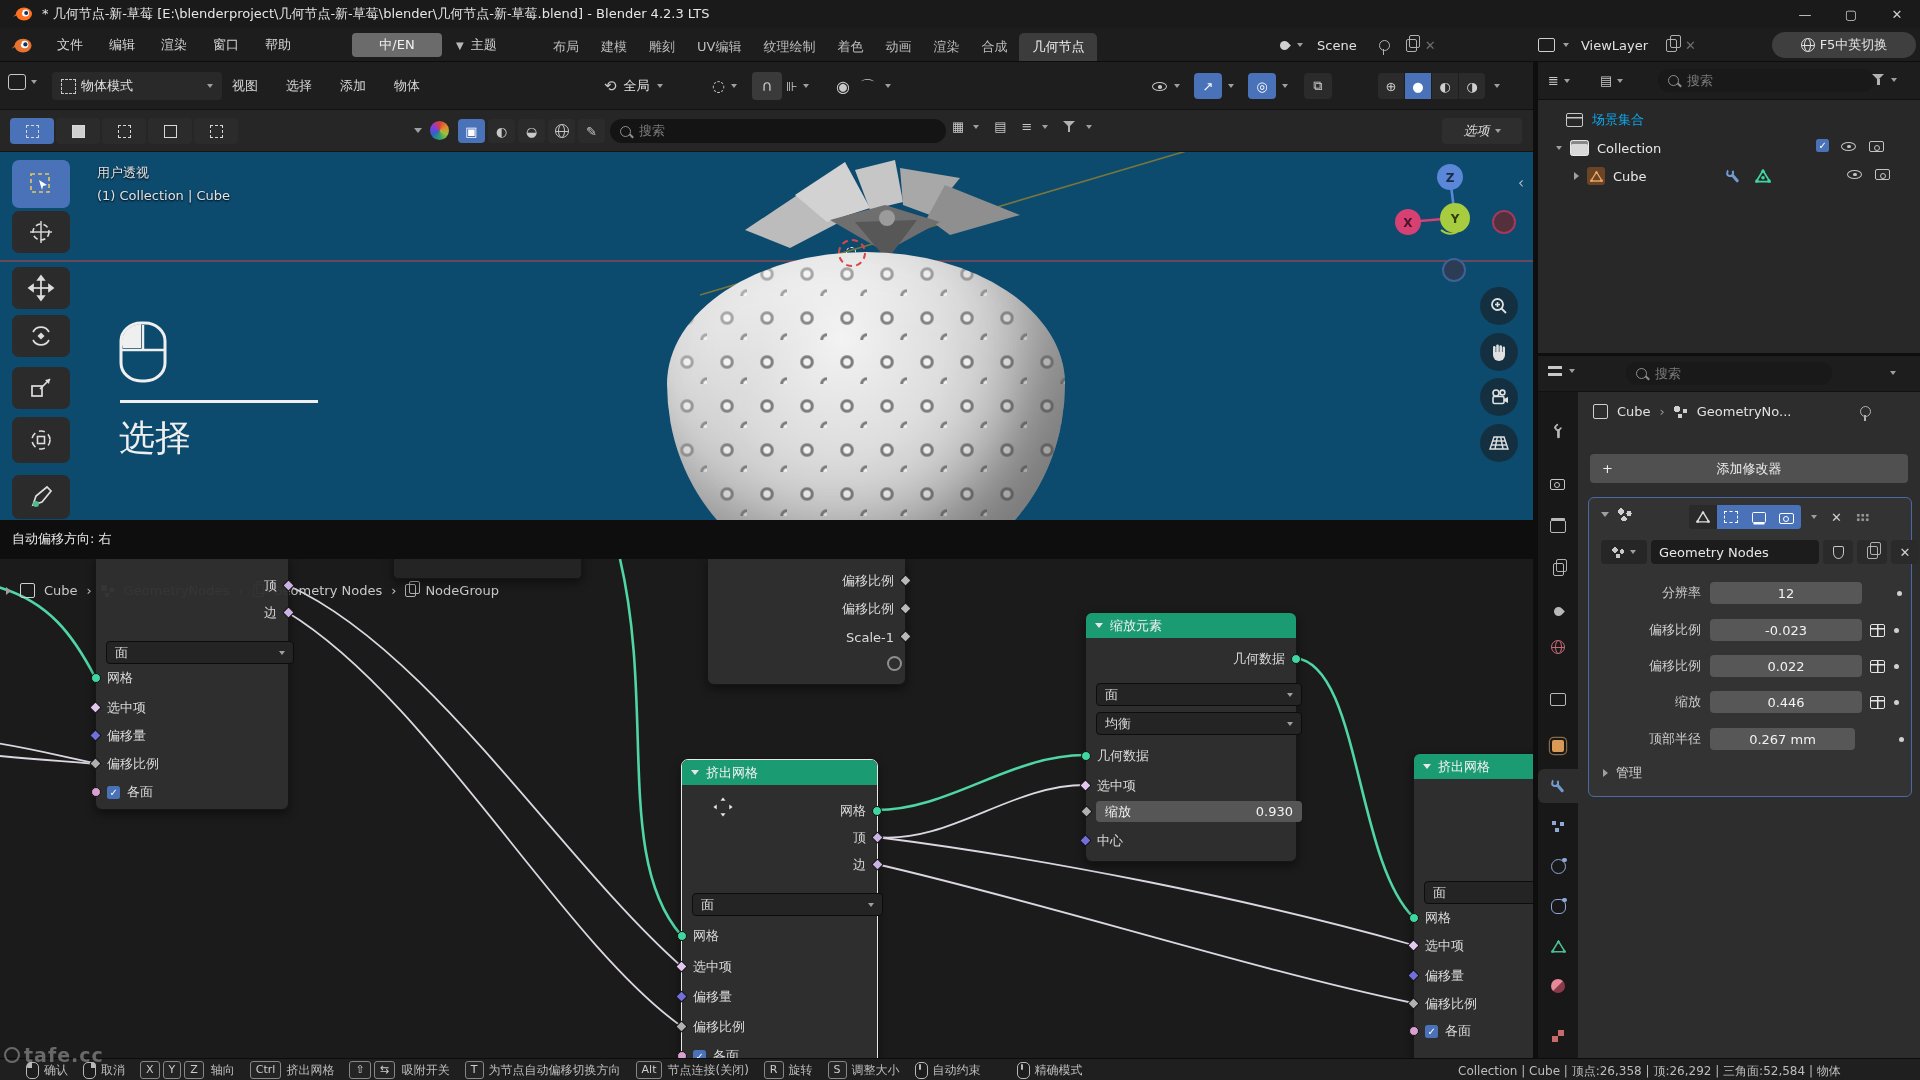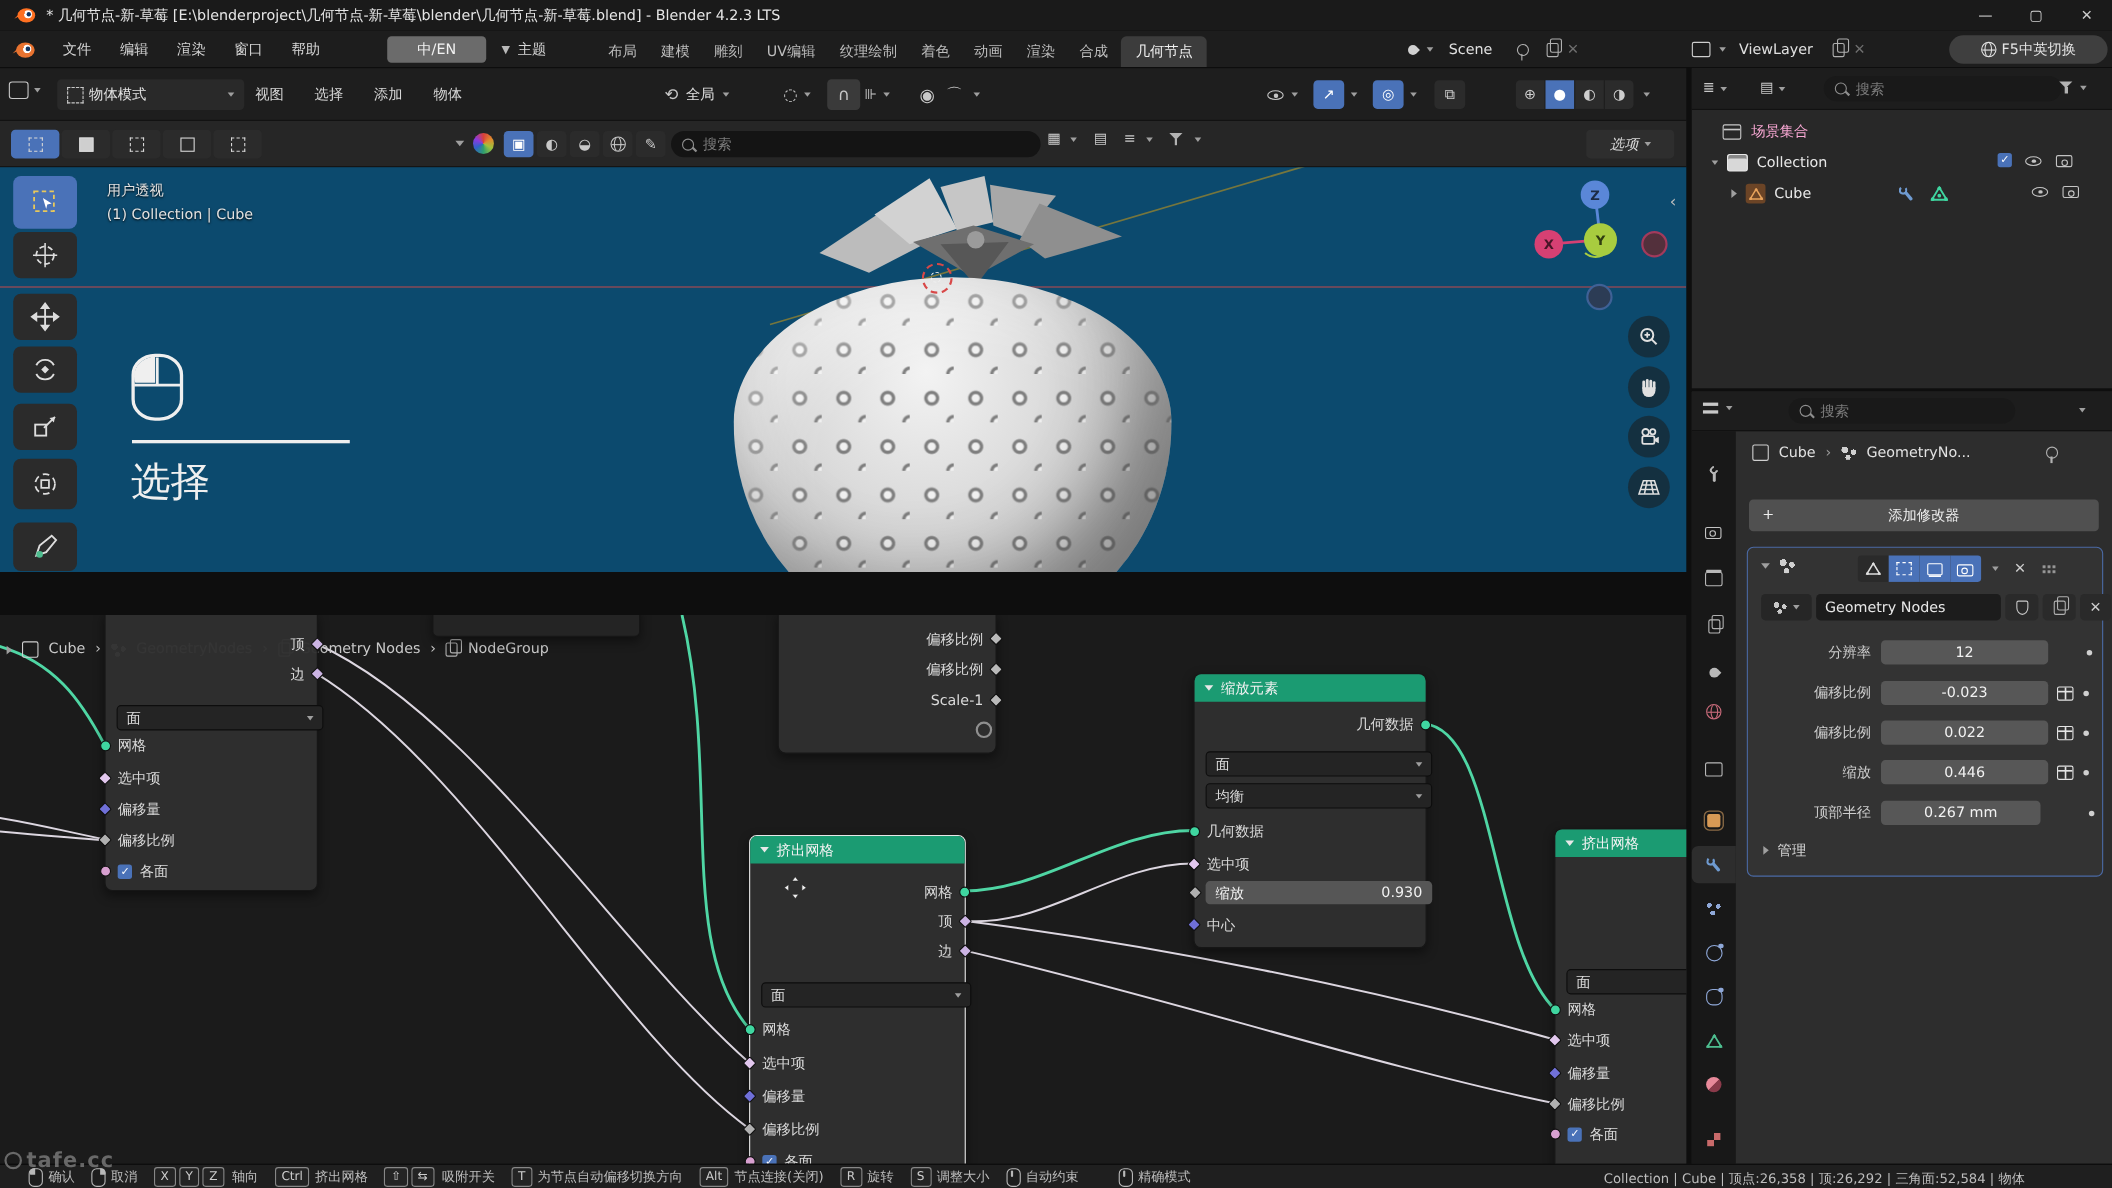--- a/index.html
+++ b/index.html
@@ -383,20 +383,23 @@
           <path d="M6 3 h10 l4 12 h-18z"></path>
           <line x1="9.3" y1="3" x2="7" y2="15"></line>
           <line x1="12.7" y1="3" x2="15" y2="15"></line>
           <line x1="5" y1="7" x2="17" y2="7"></line>
           <line x1="3.8" y1="11" x2="18.2" y2="11"></line>
         </svg>
     </div>
     <div class="abs" style="left:1518px;top:22px;color:#bdbdbd;font-size:15px;">‹</div>
   </div>
 
+  <div class="abs" style="left:0;top:520px;width:1533px;height:39px;background:#0e0e0e;">
+    <div class="abs txt" style="left:12px;top:10px;color:#e6e6e6;">自动偏移方向: 右</div>
+  </div>
 
   <div class="abs" style="left:0;top:559px;width:1533px;height:499px;background:#1b1b1b;overflow:hidden;">
 
     <svg class="abs" style="left:0;top:0;" width="1533" height="499">
       <g fill="none">
         <path d="M-10 26 C 50 40 75 80 95 118" stroke="#4fd6a4" stroke-width="2.6"></path>
         <path d="M620 0 C 655 150 615 300 681 376" stroke="#4fd6a4" stroke-width="2.6"></path>
         <path d="M876 251 C 950 251 1010 196 1085 196" stroke="#4fd6a4" stroke-width="2.6"></path>
         <path d="M1295 99 C 1360 105 1355 300 1413 358" stroke="#4fd6a4" stroke-width="2.6"></path>
         <path d="M287 26 C 430 90 560 300 681 407" stroke="#dcd6e0" stroke-width="1.8"></path>
@@ -605,21 +608,21 @@
           <span class="ph">搜索</span>
       </div>
       <div class="abs row" style="left:334px;top:11px;gap:5px;">
           <span class="funnel"></span>
           <span class="car sm"></span>
         </div>
     </div>
 
     <div class="abs row" style="left:28px;top:46px;gap:9px;height:24px;">
       <span style="width:15px;height:12px;border:1.5px solid #c8c8c8;border-radius:2px;position:relative;background:linear-gradient(#c8c8c8,#c8c8c8) 0 3px/100% 1.5px no-repeat;"></span>
-      <span class="txt" style="color:#f9a8d4;">场景集合</span>
+      <span class="txt" style="color:#0ea5e9;">场景集合</span>
     </div>
     <div class="abs row" style="left:18px;top:74px;gap:8px;height:24px;">
       <span class="car sm"></span>
       <span style="width:17px;height:14px;border:1.5px solid #e8e8e8;border-radius:2.5px;background:#d8d8d8;box-shadow:inset 0 3px 0 #888;"></span>
       <span class="txt" style="color:#e8e8e8;">Collection</span>
     </div>
     <div class="abs row" style="left:278px;top:76px;gap:12px;">
       <span class="cbox"></span>
       <span class="eyeic"></span>
       <span class="camic"></span>

